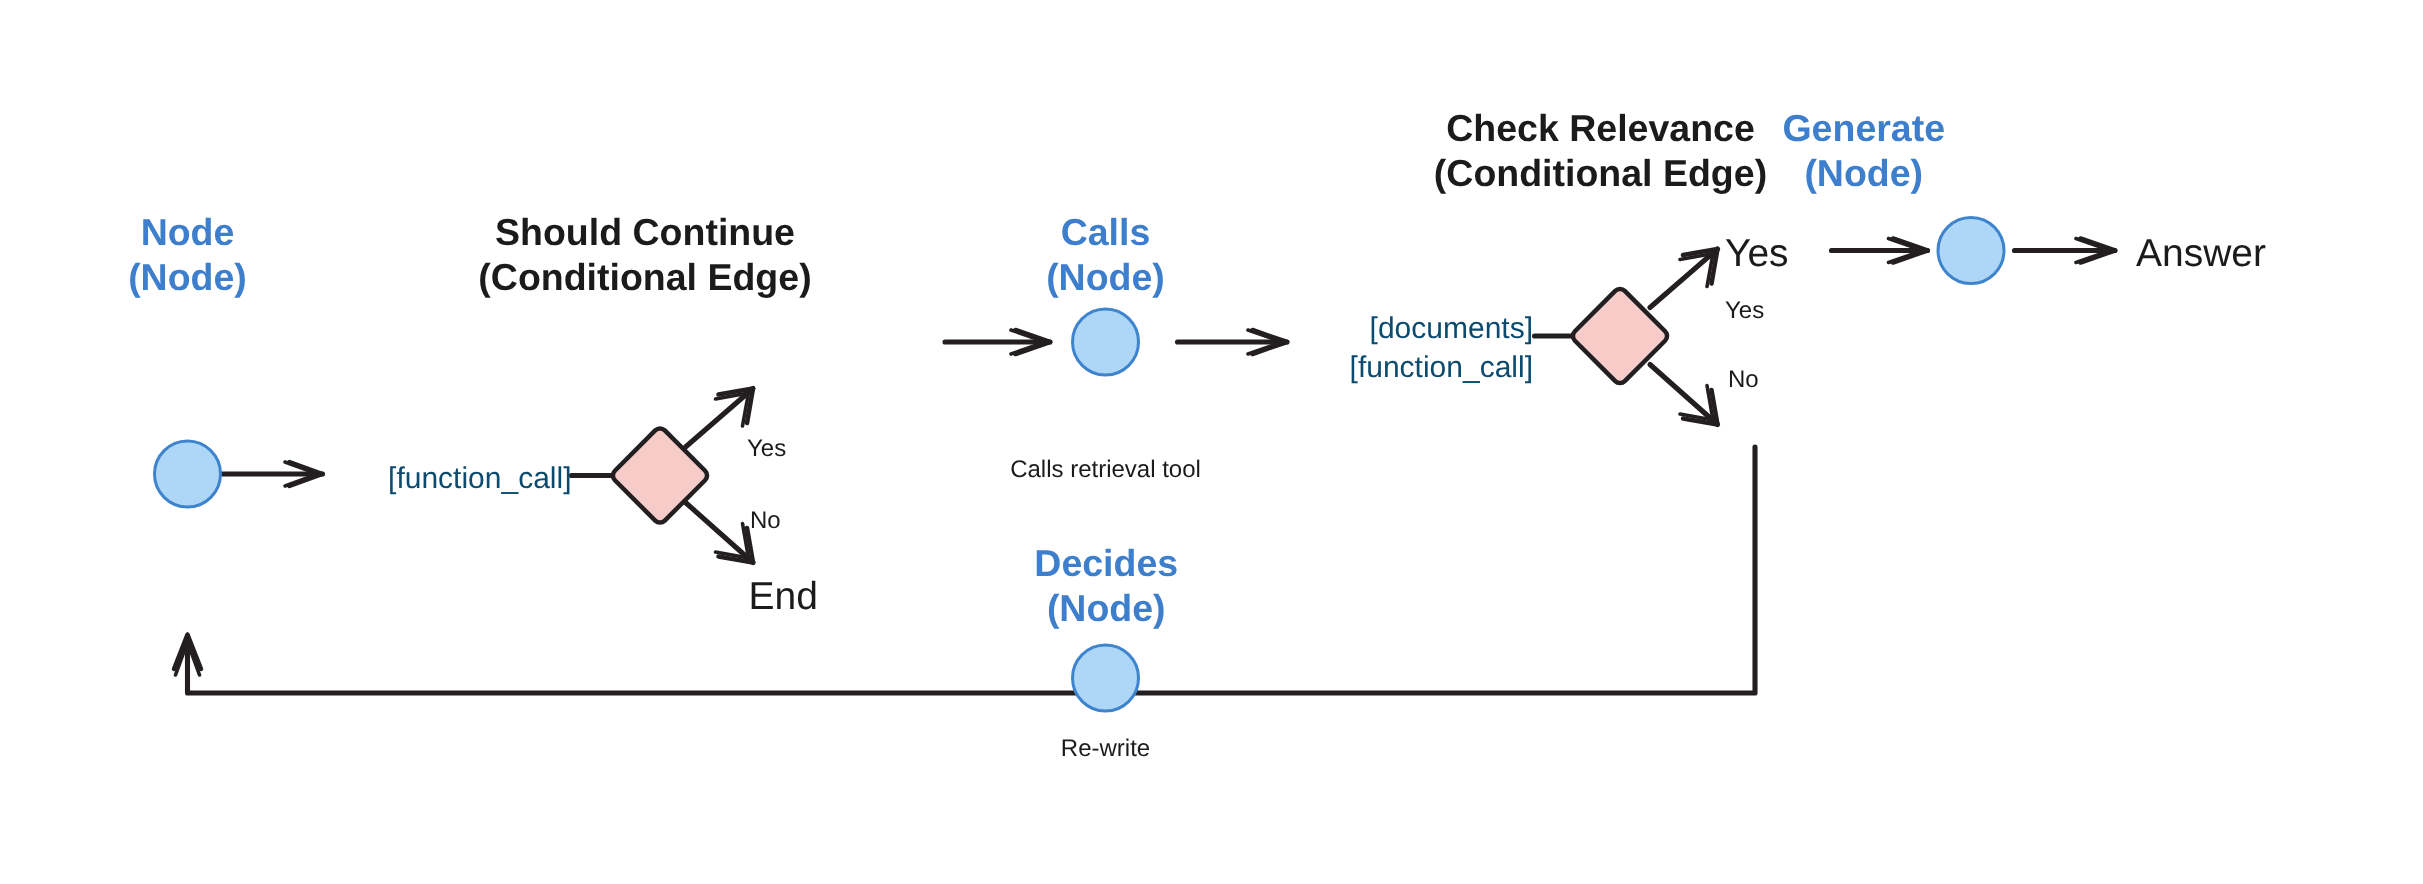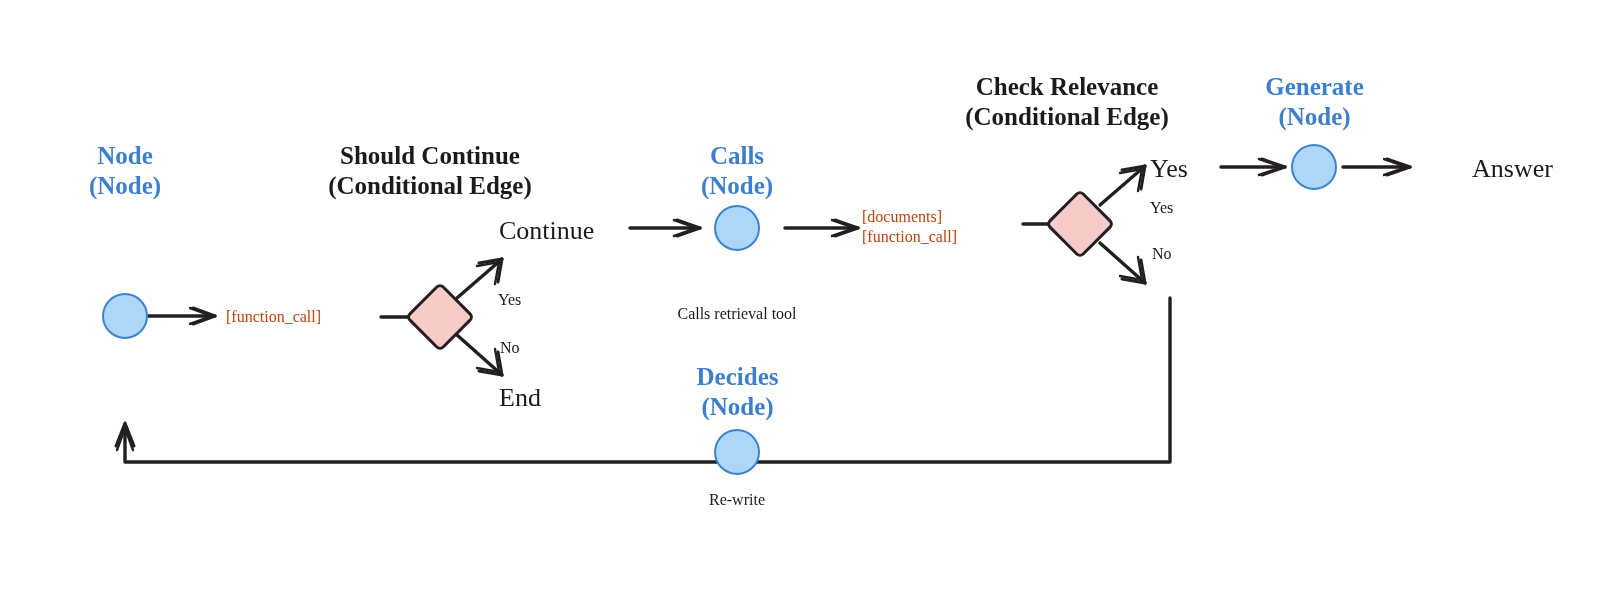--- a/index.html
+++ b/index.html
@@ -23,21 +23,21 @@
     top: 0;
     width: 1615px;
     height: 589px;
     pointer-events: none;
   }
   .lbl {
     position: absolute;
     white-space: pre;
     line-height: 1.30;
     color: #1b1b1b;
-    font-family: Liberation Serif, serif;
+    font-family: Liberation Sans, sans-serif;
   }
   .node-title {
     color: #3d7fcc;
     font-weight: bold;
     font-size: 25px;
     text-align: center;
     line-height: 1.18;
   }
   .group-title {
     color: #1b1b1b;
@@ -45,23 +45,23 @@
     font-size: 25px;
     text-align: center;
     line-height: 1.18;
   }
   .big-word {
     color: #1b1b1b;
     font-size: 26px;
     font-weight: normal;
   }
   .code-lbl {
-    color: #c2410c;
-    font-size: 16px;
-    text-align: left;
+    color: #0c4a6e;
+    font-size: 20px;
+    text-align: right;
     line-height: 1.28;
   }
   .small-lbl {
     color: #1b1b1b;
     font-size: 16px;
   }
   .caption {
     color: #1b1b1b;
     font-size: 16px;
     text-align: center;
@@ -153,40 +153,39 @@
 
 
   <div class="lbl group-title" style="left:280px; top:141px; width:300px;"><span>Should Continue</span><br><span>(Conditional Edge)</span></div>
 
   <div class="lbl code-lbl" style="left:226px; top:307px; width:155px;">[function_call]</div>
 
   <div class="lbl small-lbl" style="left:498px; top:290px;">Yes</div>
 
   <div class="lbl small-lbl" style="left:500px; top:338px;">No</div>
 
-  <div class="lbl big-word" style="left:499px; top:214px;">Continue</div>
 
   <div class="lbl big-word" style="left:499px; top:381px;">End</div>
 
   <div class="lbl node-title" style="left:657px; top:141px; width:160px;"><span>Calls</span><br><span>(Node)</span></div>
 
   <div class="lbl caption" style="left:617px; top:265px; width:240px;margin-top:38px;">Calls retrieval tool</div>
 
   <div class="lbl group-title" style="left:912px; top:72px; width:310px;"><span>Check Relevance</span><br><span>(Conditional Edge)</span></div>
 
   <div class="lbl code-lbl" style="left:862px; top:207px; width:160px;">[documents]
 [function_call]</div>
 
   <div class="lbl small-lbl" style="left:1150px; top:198px;">Yes</div>
 
   <div class="lbl small-lbl" style="left:1152px; top:244px;">No</div>
 
   <div class="lbl big-word" style="left:1150px; top:152px;">Yes</div>
 
-  <div class="lbl node-title" style="left:1232px; top:72px; width:165px;"><span>Generate</span><br><span>(Node)</span></div>
+  <div class="lbl node-title" style="left:1160px; top:72px; width:165px;"><span>Generate</span><br><span>(Node)</span></div>
 
-  <div class="lbl big-word" style="left:1424px; top:152px;margin-left:48px;">Answer</div>
+  <div class="lbl big-word" style="left:1424px; top:152px;">Answer</div>
 
   <div class="lbl node-title" style="left:655px; top:362px; width:165px;"><span>Decides</span><br><span>(Node)</span></div>
 
   <div class="lbl caption" style="left:657px; top:489px; width:160px;">Re-write</div>
 
 </div>
 
 </body></html>

